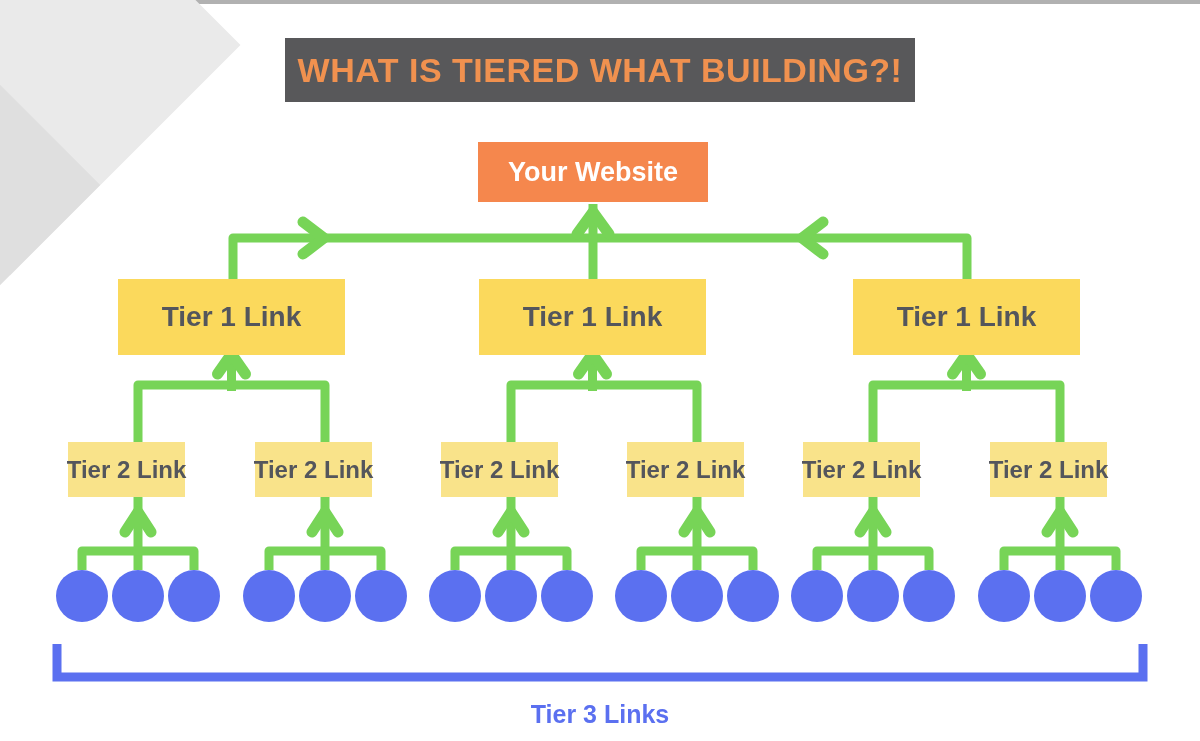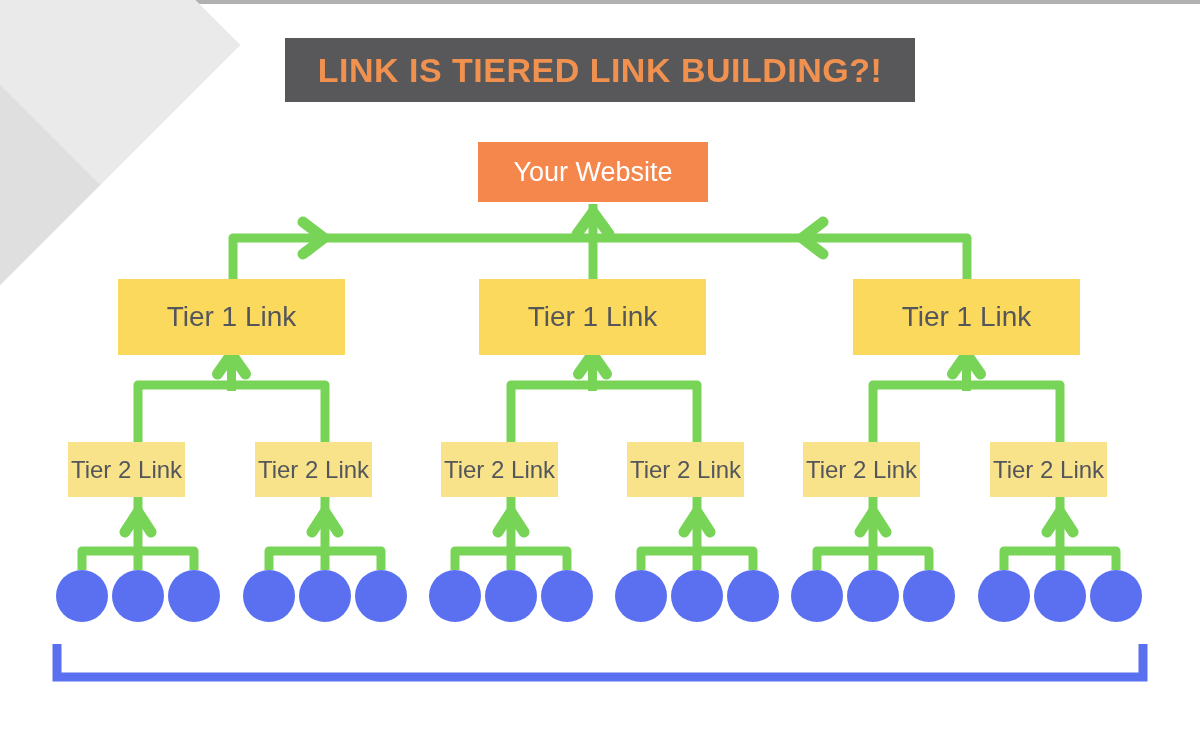--- a/index.html
+++ b/index.html
@@ -81,21 +81,21 @@
     fill: none;
     stroke: var(--tier3-blue, #5b70f0);
     stroke-width: 9;
   }
   
   .node {
     position: absolute;
     display: flex;
     align-items: center;
     justify-content: center;
-    font-weight: normal;
+    font-weight: bold;
     z-index: 4;
     white-space: nowrap;
   }
   .website-box {
     left: 478px; top: 142px;
     width: 230px; height: 60px;
     background: var(--orange, #f5874d);
     color: #ffffff;
     font-size: 27px;
   }
@@ -135,21 +135,21 @@
 </style>
 </head>
 <body>
 
 <div id="stage">
 
   <div class="top-bar"></div>
   <div class="diamond diamond-large"></div>
   <div class="diamond diamond-small"></div>
 
-  <div class="title-banner">LINK IS TIERED LINK BUILDING?!</div>
+  <div class="title-banner">WHAT IS TIERED WHAT BUILDING?!</div>
 
   <svg id="connectors" width="1200" height="741" viewBox="0 0 1200 741">
 
     <g>
       <path class="green-line" d="M233,280 V238 H967 V280"></path>
       <path class="green-line" d="M593,204 V280"></path>
       <path class="green-arrowhead" d="M577,234 L593,212 L609,234"></path>
       <path class="green-arrowhead" d="M303,222 L324,238 L303,254"></path>
       <path class="green-arrowhead" d="M823,222 L802,238 L823,254"></path>
     </g>
@@ -219,13 +219,14 @@
   <div class="node tier1-box pos-1">Tier 1 Link</div>
   <div class="node tier1-box pos-2">Tier 1 Link</div>
 
   <div class="node tier2-box pos-0">Tier 2 Link</div>
   <div class="node tier2-box pos-1">Tier 2 Link</div>
   <div class="node tier2-box pos-2">Tier 2 Link</div>
   <div class="node tier2-box pos-3">Tier 2 Link</div>
   <div class="node tier2-box pos-4">Tier 2 Link</div>
   <div class="node tier2-box pos-5">Tier 2 Link</div>
 
+  <div class="tier3-label">Tier 3 Links</div>
 </div>
 
 </body></html>

